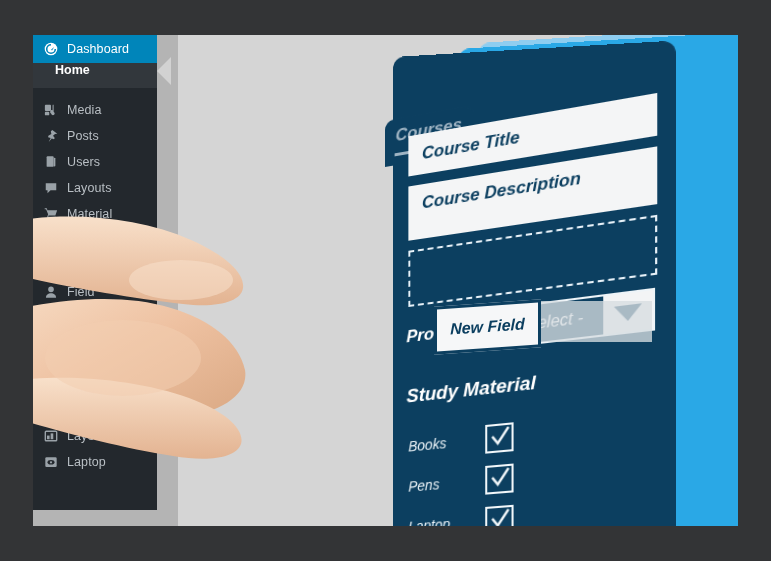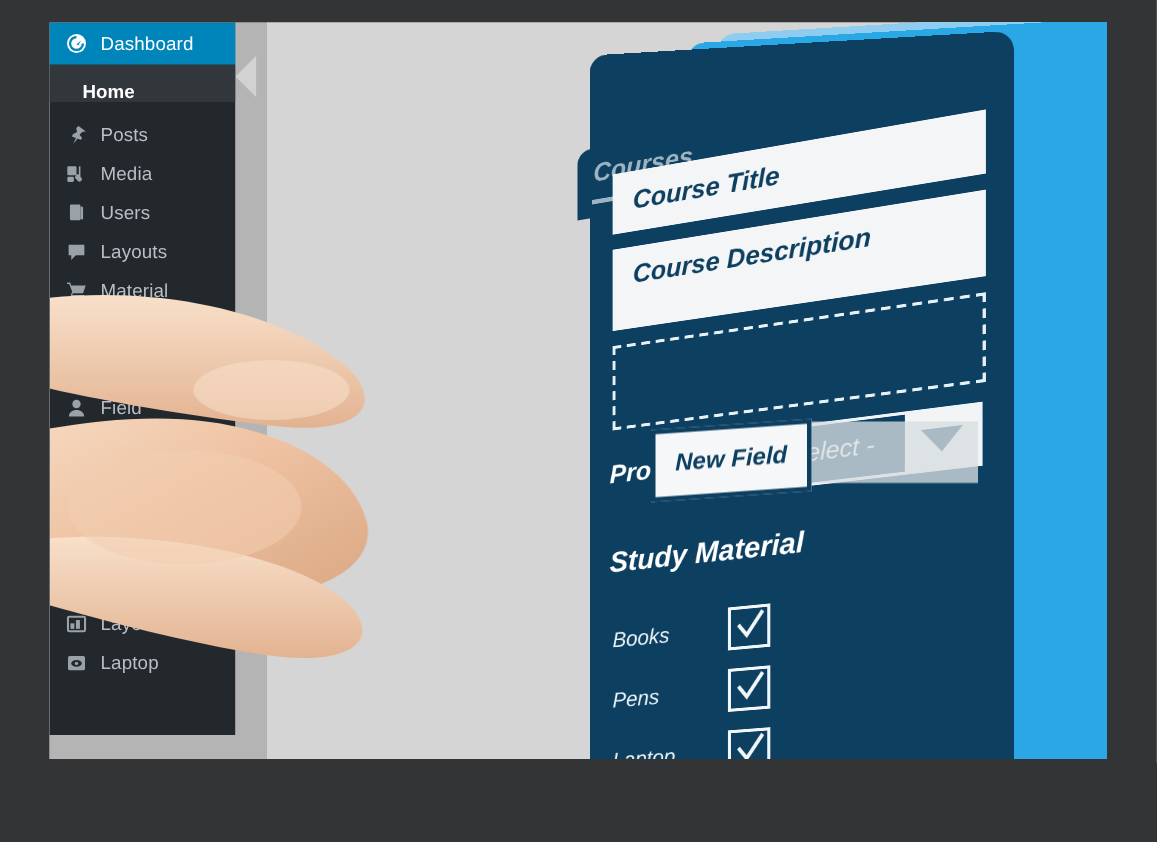--- a/index.html
+++ b/index.html
@@ -7,21 +7,21 @@
     width:771px; height:561px; overflow:hidden;
     background:#333436;
     font-family:"Liberation Sans", sans-serif;
   }
 
   
   #frame{ position:relative; width:771px; height:561px; background:#333436; }
 
   
   #canvas{
-    position:absolute; left:33px; top:15px; width:705px; height:491px;
+    position:absolute; left:33px; top:35px; width:705px; height:491px;
     background:#d2d2d2; overflow:hidden;
   }
 
   
   #sidebar{
     position:absolute; left:0; top:0; width:124px; height:475px;
     background:#23282d;
   }
   .sb-row{
     position:relative; display:flex; align-items:center;
@@ -29,21 +29,21 @@
     font-size:12.5px; letter-spacing:.1px; white-space:nowrap;
   }
   .sb-row .ico{
     width:16px; height:16px; margin-right:8px; flex:0 0 16px;
     display:flex; align-items:center; justify-content:center;
   }
   .sb-row .ico svg{ width:14px; height:14px; fill:#9aa2a8; display:block; }
   .sb-row.active{ background:#0085ba; color:#fff; height:28px; }
   .sb-row.active .ico svg{ fill:#fff; }
   .sb-sub{
-    height:25px; display:flex; align-items:flex-end; padding-left:22px;
+    height:25px; display:flex; align-items:flex-start; padding-left:22px;
     background:#32373c; color:#fff; font-size:12.5px; font-weight:bold;
   }
   .sb-gap{ height:9px; }
 
   
   #gutter{
     position:absolute; left:124px; top:0; width:21px; height:491px;
     background:#b4b4b4;
   }
   #notch{
@@ -194,36 +194,36 @@
 
       <div class="sb-sub">
         <span>Home</span>
       </div>
 
       <div class="sb-gap"></div>
 
       <div class="sb-row">
         <span class="ico">
           <svg viewBox="0 0 16 16">
-              <path d="M9.5 1.2 7.8 2.6l.6 3.1L5 7.7l-.3 1.6 2.9.9-2.2 4.6 3.4-3.9 2.6.8.9-1.4-2-2.5 2.3-2.2 2.6-.2z"></path>
-            </svg>
-        </span>
-        <span>Posts</span>
-      </div>
-
-      <div class="sb-row">
-        <span class="ico">
-          <svg viewBox="0 0 16 16">
               <rect x="1" y="2" width="7" height="7" rx="1"></rect>
               <rect x="1" y="10" width="5" height="4" rx="1"></rect>
               <path d="M10 2h1v8.2a2 2 0 1 1-1.2-1.8V3z"></path>
               <circle cx="10.2" cy="12" r="1.9"></circle>
             </svg>
         </span>
         <span>Media</span>
+      </div>
+
+      <div class="sb-row">
+        <span class="ico">
+          <svg viewBox="0 0 16 16">
+              <path d="M9.5 1.2 7.8 2.6l.6 3.1L5 7.7l-.3 1.6 2.9.9-2.2 4.6 3.4-3.9 2.6.8.9-1.4-2-2.5 2.3-2.2 2.6-.2z"></path>
+            </svg>
+        </span>
+        <span>Posts</span>
       </div>
 
       <div class="sb-row">
         <span class="ico">
           <svg viewBox="0 0 16 16">
               <rect x="3" y="1.5" width="8" height="12" rx="1"></rect>
               <rect x="11" y="3" width="2" height="10" rx="1"></rect>
             </svg>
         </span>
         <span>Users</span>

